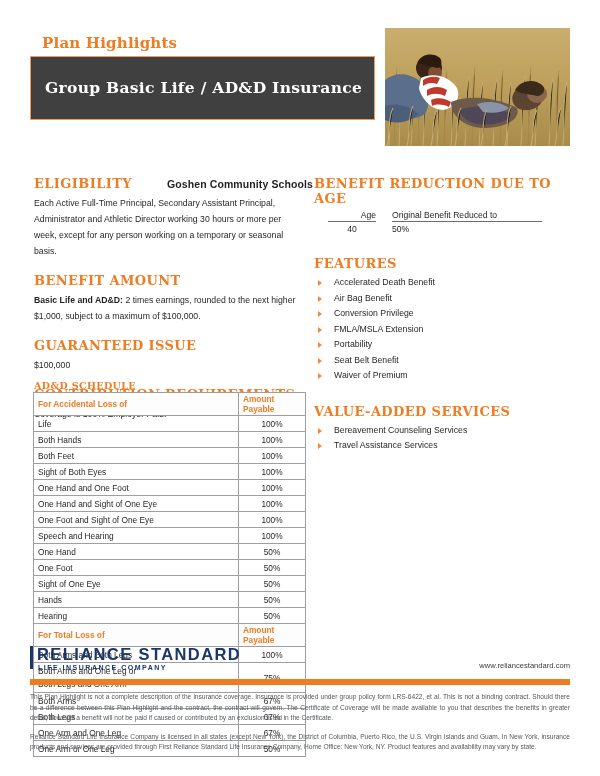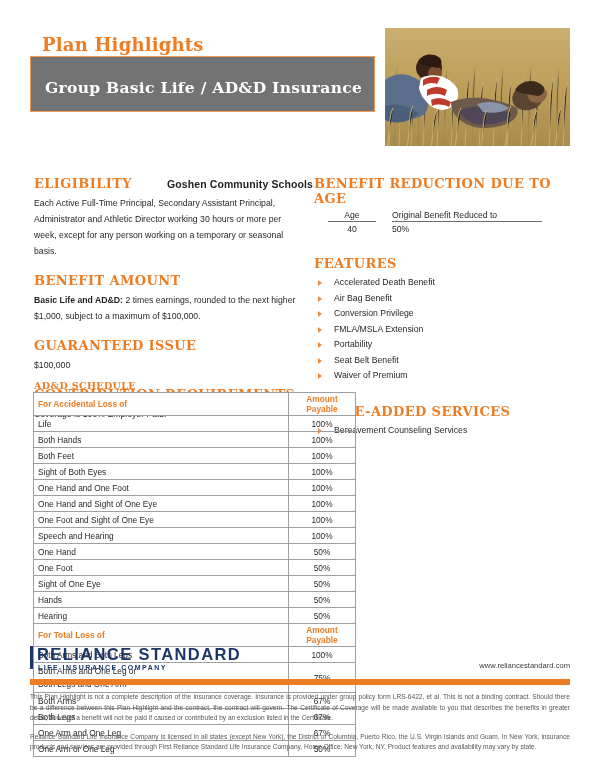--- a/index.html
+++ b/index.html
@@ -30,31 +30,31 @@
     top: 28px;
     width: 540px;
     height: 120px;
   }
   .plan-highlights {
     position: absolute;
     left: 12px;
     top: 6px;
     font-family: "DejaVu Serif", serif;
     font-weight: bold;
-    font-size: 18px;
+    font-size: 15px;
     letter-spacing: 0.2px;
     color: #ee7c23;
   }
   .banner {
     position: absolute;
     left: 0;
     top: 28px;
     width: 345px;
-    height: 56px;
-    background: #737373;
+    height: 64px;
+    background: #404040;
     border: 1px solid #f59a56;
     box-sizing: border-box;
   }
   .banner-title {
     position: absolute;
     left: 14px;
     top: 21px;
     color: #ffffff;
     font-family: "DejaVu Serif", serif;
     font-weight: bold;
@@ -129,21 +129,21 @@
   .reduction-row {
     display: flex;
   }
   .red-c1 { width: 72px; text-align: center; }
   .red-c2 { width: 168px; text-align: left; }
   .reduction-head .red-c1,
   .reduction-head .red-c2 {
     border-bottom: 1px solid #6d6e71;
     padding-bottom: 1px;
   }
-  .reduction-head .red-c1 { width: 48px; margin-left: 14px; }
+  .reduction-head .red-c1 { width: 48px; margin-left: 14px; text-align: right; }
   .reduction-head .red-c2 { width: 150px; margin-left: 16px; }
   .reduction-vals { margin-top: 2px; }
   .reduction-vals .red-c1 { width: 48px; margin-left: 14px; }
   .reduction-vals .red-c2 { width: 150px; margin-left: 16px; }
 
   
   ul.feat {
     list-style: none;
     margin: 2px 0 0 0;
     padding: 0;
@@ -173,41 +173,41 @@
     font-family: "DejaVu Serif", serif;
     font-weight: bold;
     font-size: 9.5px;
     color: #ee7c23;
     letter-spacing: 0.4px;
   }
   table.schedule {
     position: absolute;
     left: 33px;
     top: 392px;
-    width: 323px;
+    width: 273px;
     border-collapse: collapse;
     font-size: 8.3px;
   }
   table.schedule td {
     border: 1px solid #9d9fa2;
     padding: 1px 4px;
     height: 13px;
     color: #231f20;
     vertical-align: middle;
   }
   table.schedule td.amt {
     text-align: center;
     width: 58px;
   }
   table.schedule tr.hdr td {
     color: #ee7c23;
     font-weight: bold;
     background: #fdfdfd;
   }
-  table.schedule tr.hdr td.amt { text-align: center; }
+  table.schedule tr.hdr td.amt { text-align: left; }
   table.schedule td.two-line {
     line-height: 12.5px;
     padding-top: 2px;
     padding-bottom: 2px;
   }
 
   
   .footer {
     position: absolute;
     left: 30px;
@@ -391,20 +391,21 @@
       <li><span class="tri"></span><span>Conversion Privilege</span></li>
       <li><span class="tri"></span><span>FMLA/MSLA Extension</span></li>
       <li><span class="tri"></span><span>Portability</span></li>
       <li><span class="tri"></span><span>Seat Belt Benefit</span></li>
       <li><span class="tri"></span><span>Waiver of Premium</span></li>
     </ul>
 
     <div class="sec-head" style="margin-top:20px;">VALUE-ADDED SERVICES</div>
     <ul class="feat">
       <li><span class="tri"></span><span>Bereavement Counseling Services</span></li>
+      <li><span class="tri"></span><span>Travel Assistance Services</span></li>
     </ul>
   </div>
 
   <div class="addd-head">AD&amp;D SCHEDULE</div>
   <table class="schedule">
     <tbody>
       <tr class="hdr">
         <td>For Accidental Loss of</td>
         <td class="amt">Amount Payable</td>
       </tr>

